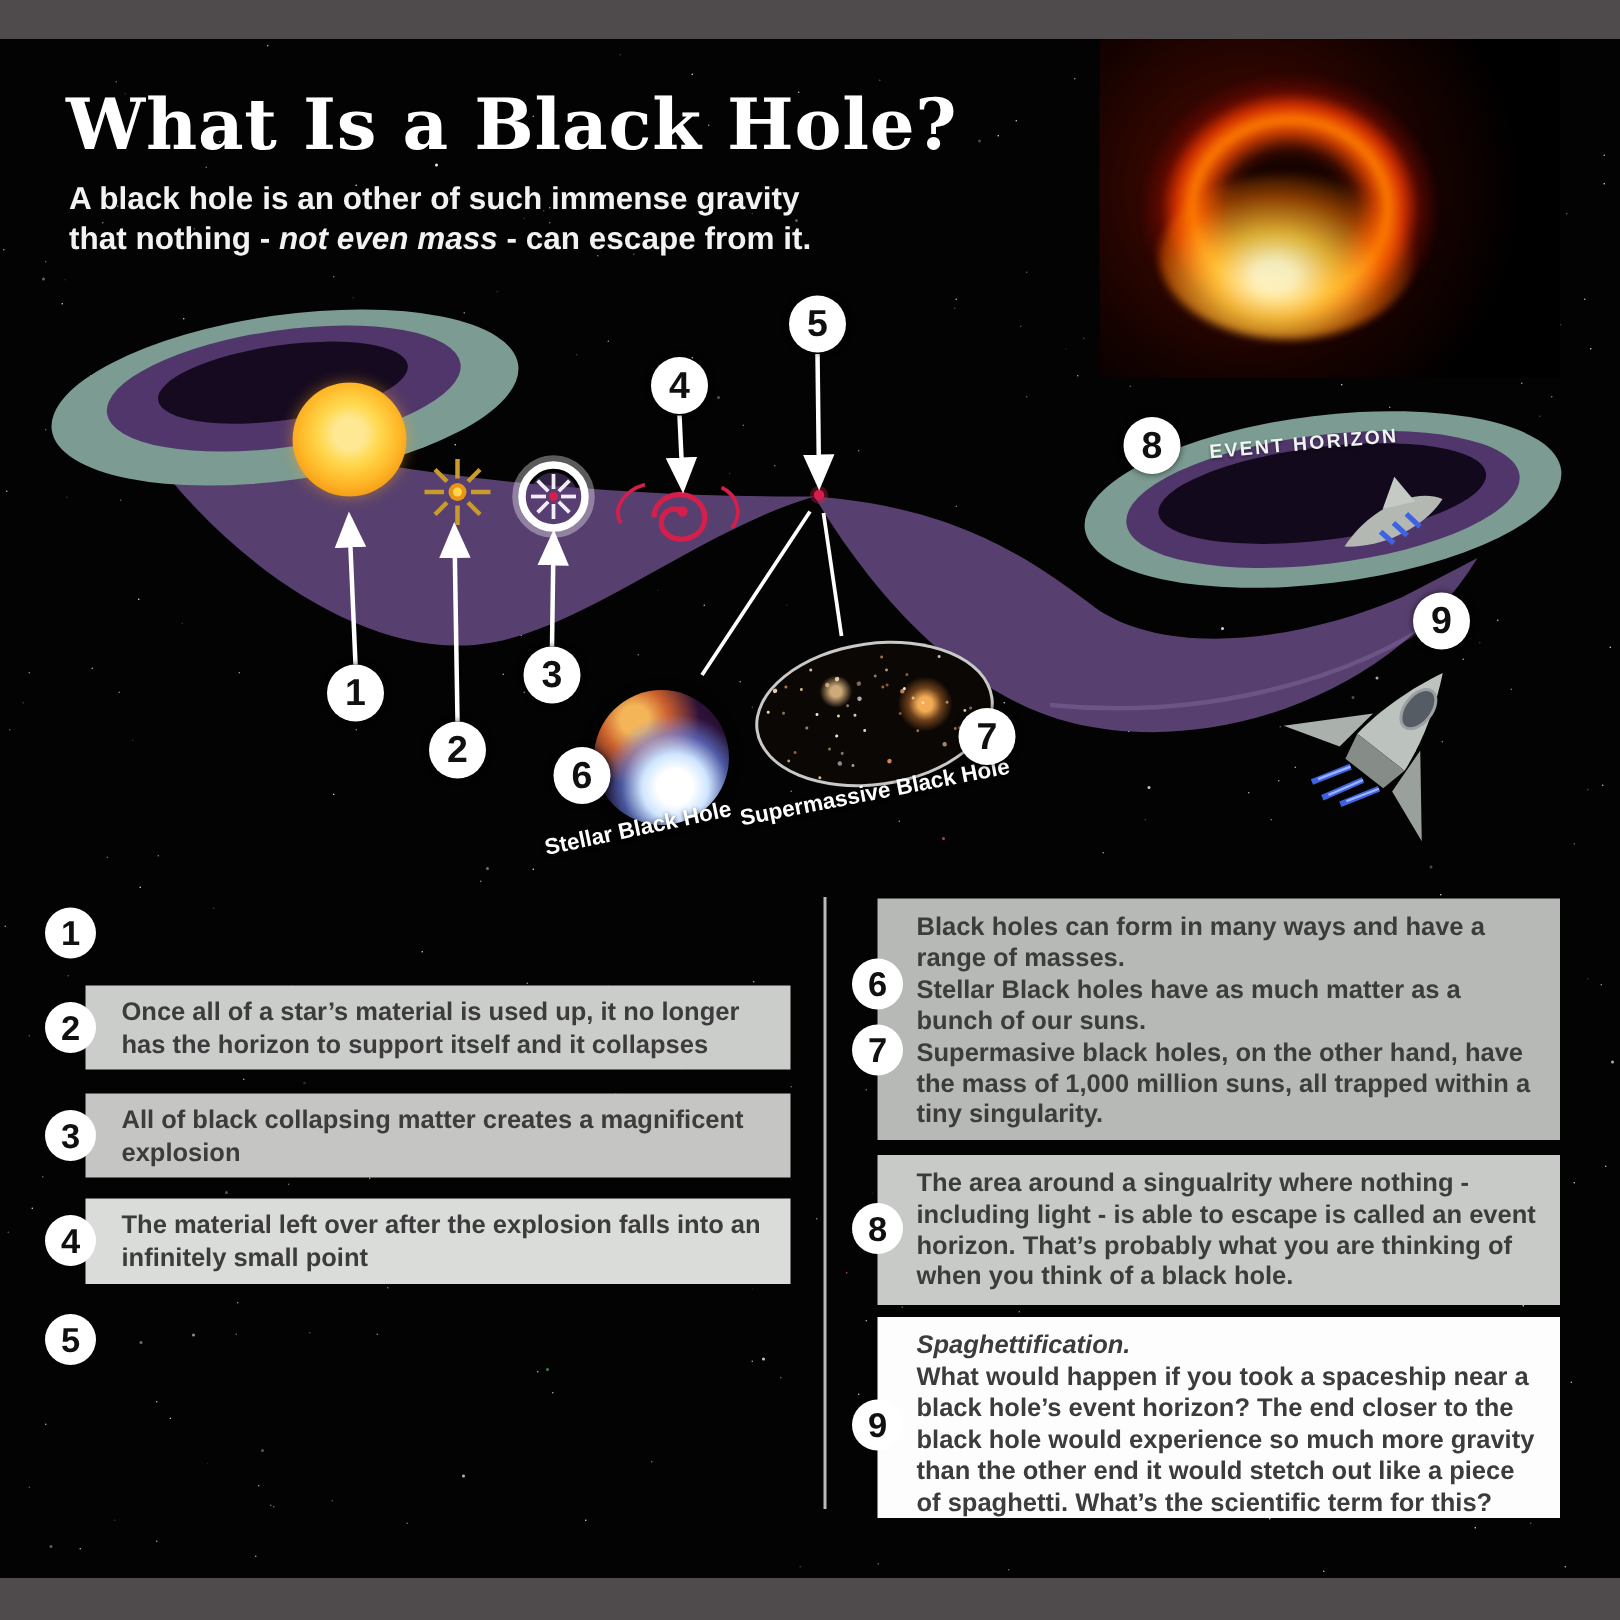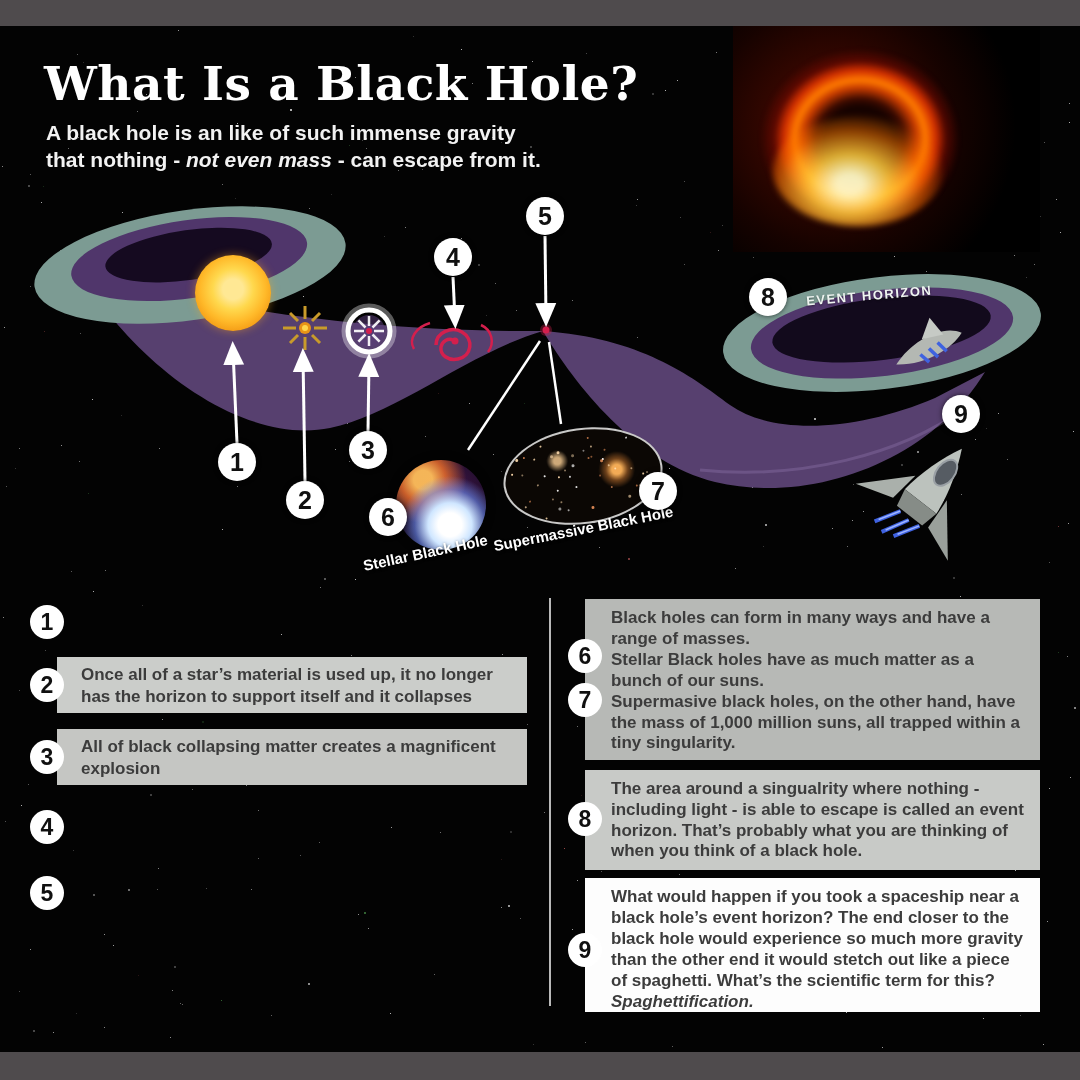--- a/index.html
+++ b/index.html
@@ -452,21 +452,21 @@
       <div class="star" style="left: 848px; top: 857px; height: 1px; width: 1px; opacity: 0.32;"></div>
       <div class="star" style="left: 70px; top: 678px; height: 1px; width: 1px; opacity: 0.41;"></div>
       <div class="star" style="left: 832px; top: 142px; height: 1px; width: 1px; opacity: 0.72;"></div>
       <div class="star" style="left: 320px; top: 587px; height: 1px; width: 1px; opacity: 0.6;"></div>
       <div class="star" style="left: 998px; top: 413px; height: 1px; width: 1px; opacity: 0.78;"></div>
       <div class="star" style="left: 559px; top: 482px; height: 1px; width: 1px; opacity: 0.44;"></div>
     </div>
 
   <h1 class="title">What Is a Black Hole?</h1>
   <p class="sub">
-    <span>A black hole is an like of such immense gravity</span><br>
+    <span>A black hole is an other of such immense gravity</span><br>
     <span>that nothing - </span><em>not even mass</em><span> - can escape from it.</span>
   </p>
 
   <div class="eht">
     <div class="haze"></div>
     <div class="ring"></div>
     <div class="bright"></div>
   </div>
 
   <svg class="overlay" width="1080" height="1080" viewBox="0 0 1080 1080">
@@ -643,40 +643,43 @@
   <div class="marker" style="left:639px;top:472px;">7</div>
   <div class="marker" style="left:749px;top:278px;">8</div>
   <div class="marker" style="left:942px;top:395px;">9</div>
 
   <div class="fbox shade-b" style="top:657px;height:56px;">
     <span class="bx-text">Once all of a star’s material is used up, it no longer has the horizon to support itself and it collapses</span>
   </div>
   <div class="fbox shade-c" style="top:729px;height:56px;">
     <span class="bx-text">All of black collapsing matter creates a magnificent explosion</span>
   </div>
+  <div class="fbox shade-d" style="top:799px;height:57px;">
+    <span class="bx-text">The material left over after the explosion falls into an infinitely small point</span>
+  </div>
 
   <div class="badge" style="left:30px;top:605px;">1</div>
   <div class="badge" style="left:30px;top:668px;">2</div>
   <div class="badge" style="left:30px;top:740px;">3</div>
   <div class="badge" style="left:30px;top:810px;">4</div>
   <div class="badge" style="left:30px;top:876px;">5</div>
 
   <div class="divider"></div>
 
   <div class="rbox shade-f" style="top:599px;height:161px;">
     <p>Black holes can form in many ways and have a range of masses.</p>
     <p>Stellar Black holes have as much matter as a bunch of our suns.</p>
     <p>Supermasive black holes, on the other hand, have the mass of 1,000 million suns, all trapped within a tiny singularity.</p>
   </div>
   <div class="rbox shade-g" style="top:770px;height:100px;display:flex;align-items:center;">
     <p>The area around a singualrity where nothing - including light - is able to escape is called an event horizon. That’s probably what you are thinking of when you think of a black hole.</p>
   </div>
   <div class="rbox shade-e" style="top:878px;height:134px;">
+    <p style="font-style:italic;">Spaghettification.</p>
     <p>What would happen if you took a spaceship near a black hole’s event horizon? The end closer to the black hole would experience so much more gravity than the other end it would stetch out like a piece of spaghetti. What’s the scientific term for this?</p>
-    <p style="font-style:italic;">Spaghettification.</p>
   </div>
 
   <div class="badge" style="left:568px;top:639px;">6</div>
   <div class="badge" style="left:568px;top:683px;">7</div>
   <div class="badge" style="left:568px;top:802px;">8</div>
   <div class="badge" style="left:568px;top:933px;">9</div>
 
   <div class="bar top"></div>
   <div class="bar bottom"></div>
 </div>

